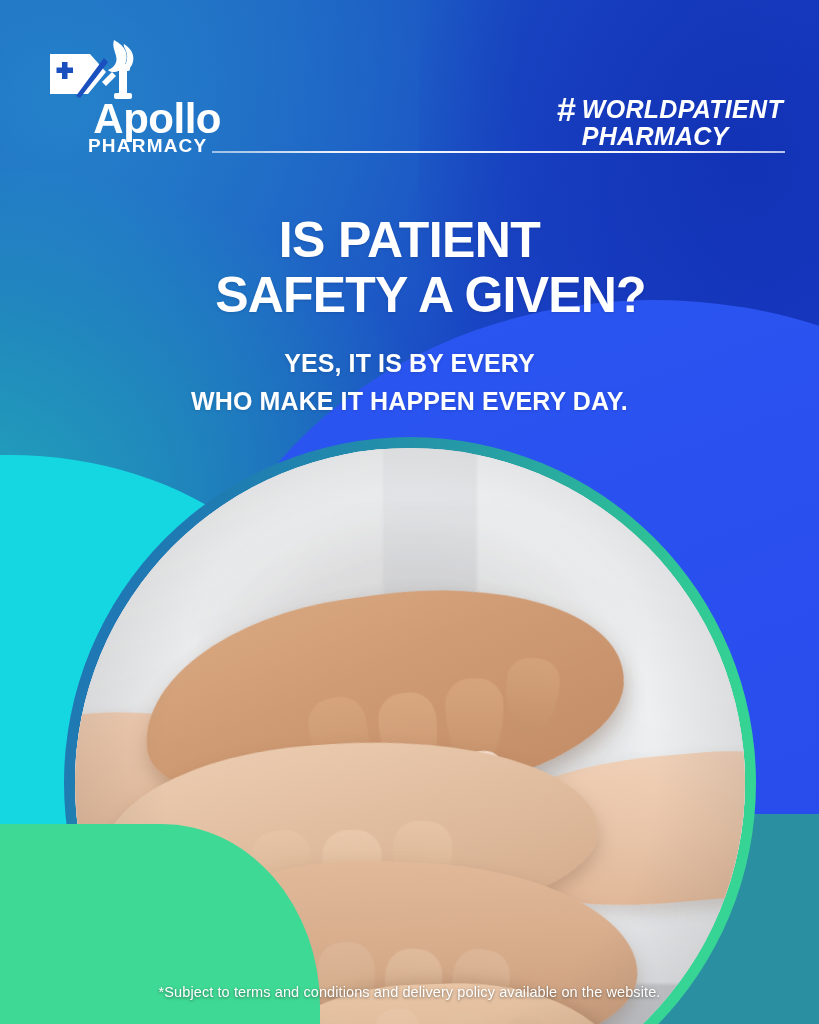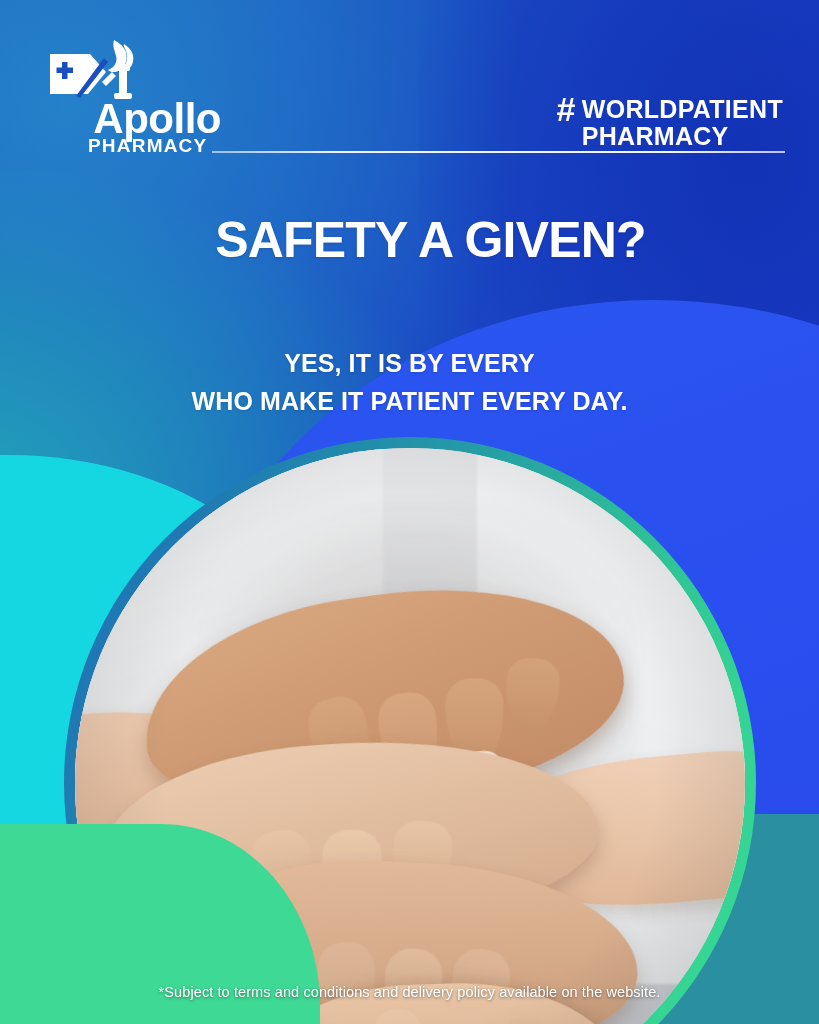--- a/index.html
+++ b/index.html
@@ -136,20 +136,21 @@
     background: linear-gradient(90deg, rgba(255,255,255,0.55) 0%, rgba(255,255,255,0.92) 22%, rgba(255,255,255,0.95) 80%, rgba(255,255,255,0.7) 100%);
   }
   .hashtag {
     position: absolute;
     right: 36px;
     top: 96px;
     text-align: left;
     color: #ffffff;
     font-size: 25px;
     font-weight: 700;
+    font-style: italic;
     letter-spacing: 0.3px;
     line-height: 1.06;
     white-space: nowrap;
   }
   .hashtag .hash {
     display: inline-block;
     vertical-align: top;
     font-size: 34px;
     line-height: 0.94;
     margin-right: 6px;
@@ -363,26 +364,27 @@
     </div>
 
     <div class="header-rule"></div>
 
     <div class="hashtag">
       <span class="hash">#</span><span class="words"><span>WORLDPATIENT</span><br><span>PHARMACY</span></span>
     </div>
   </div>
 
   <div class="headline">
+    <div class="l1">IS PATIENT</div>
     <div class="l2">SAFETY A GIVEN?</div>
   </div>
 
   <div class="subhead">
     <div>YES, IT IS BY EVERY</div>
-    <div>WHO MAKE IT PATIENT EVERY DAY.</div>
+    <div>WHO MAKE IT HAPPEN EVERY DAY.</div>
   </div>
 
   <div class="photo-ring">
     <div class="photo-clip">
       <div class="ph-bg"></div>
       <div class="ph-coat-l"></div>
       <div class="ph-coat-r"></div>
       <div class="ph-shadow-c"></div>
 
       <div class="hand h-arm-l"></div>

